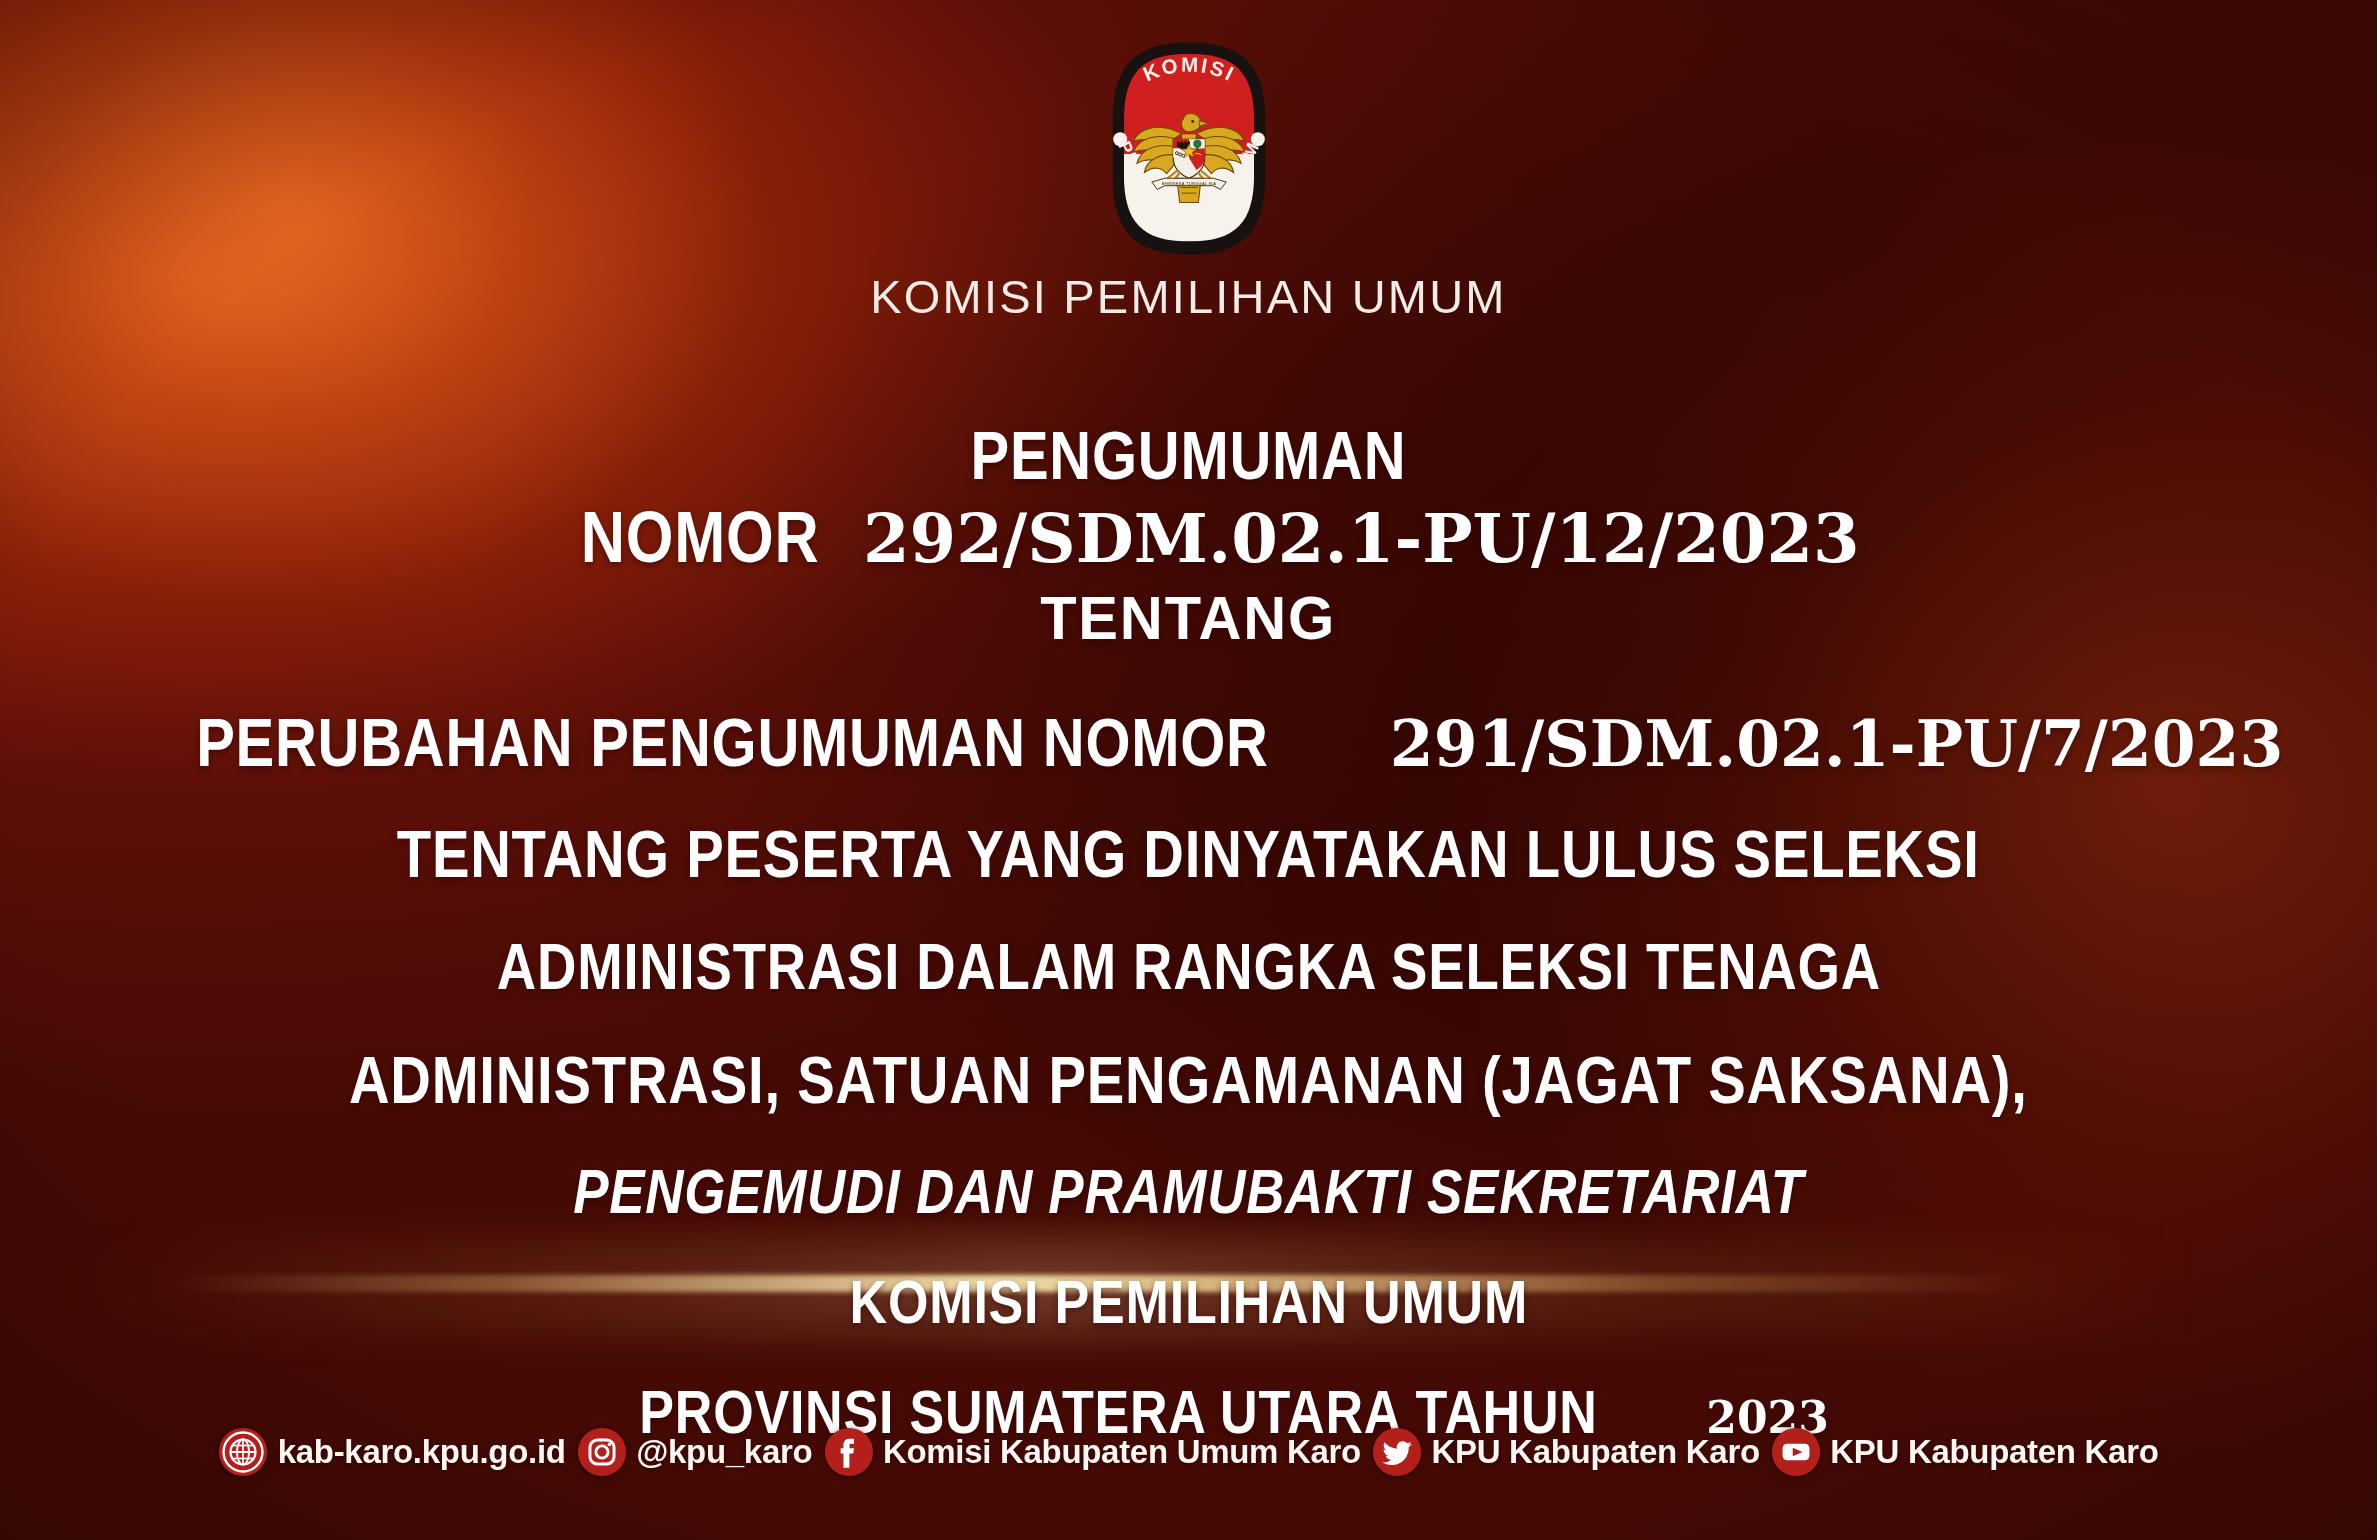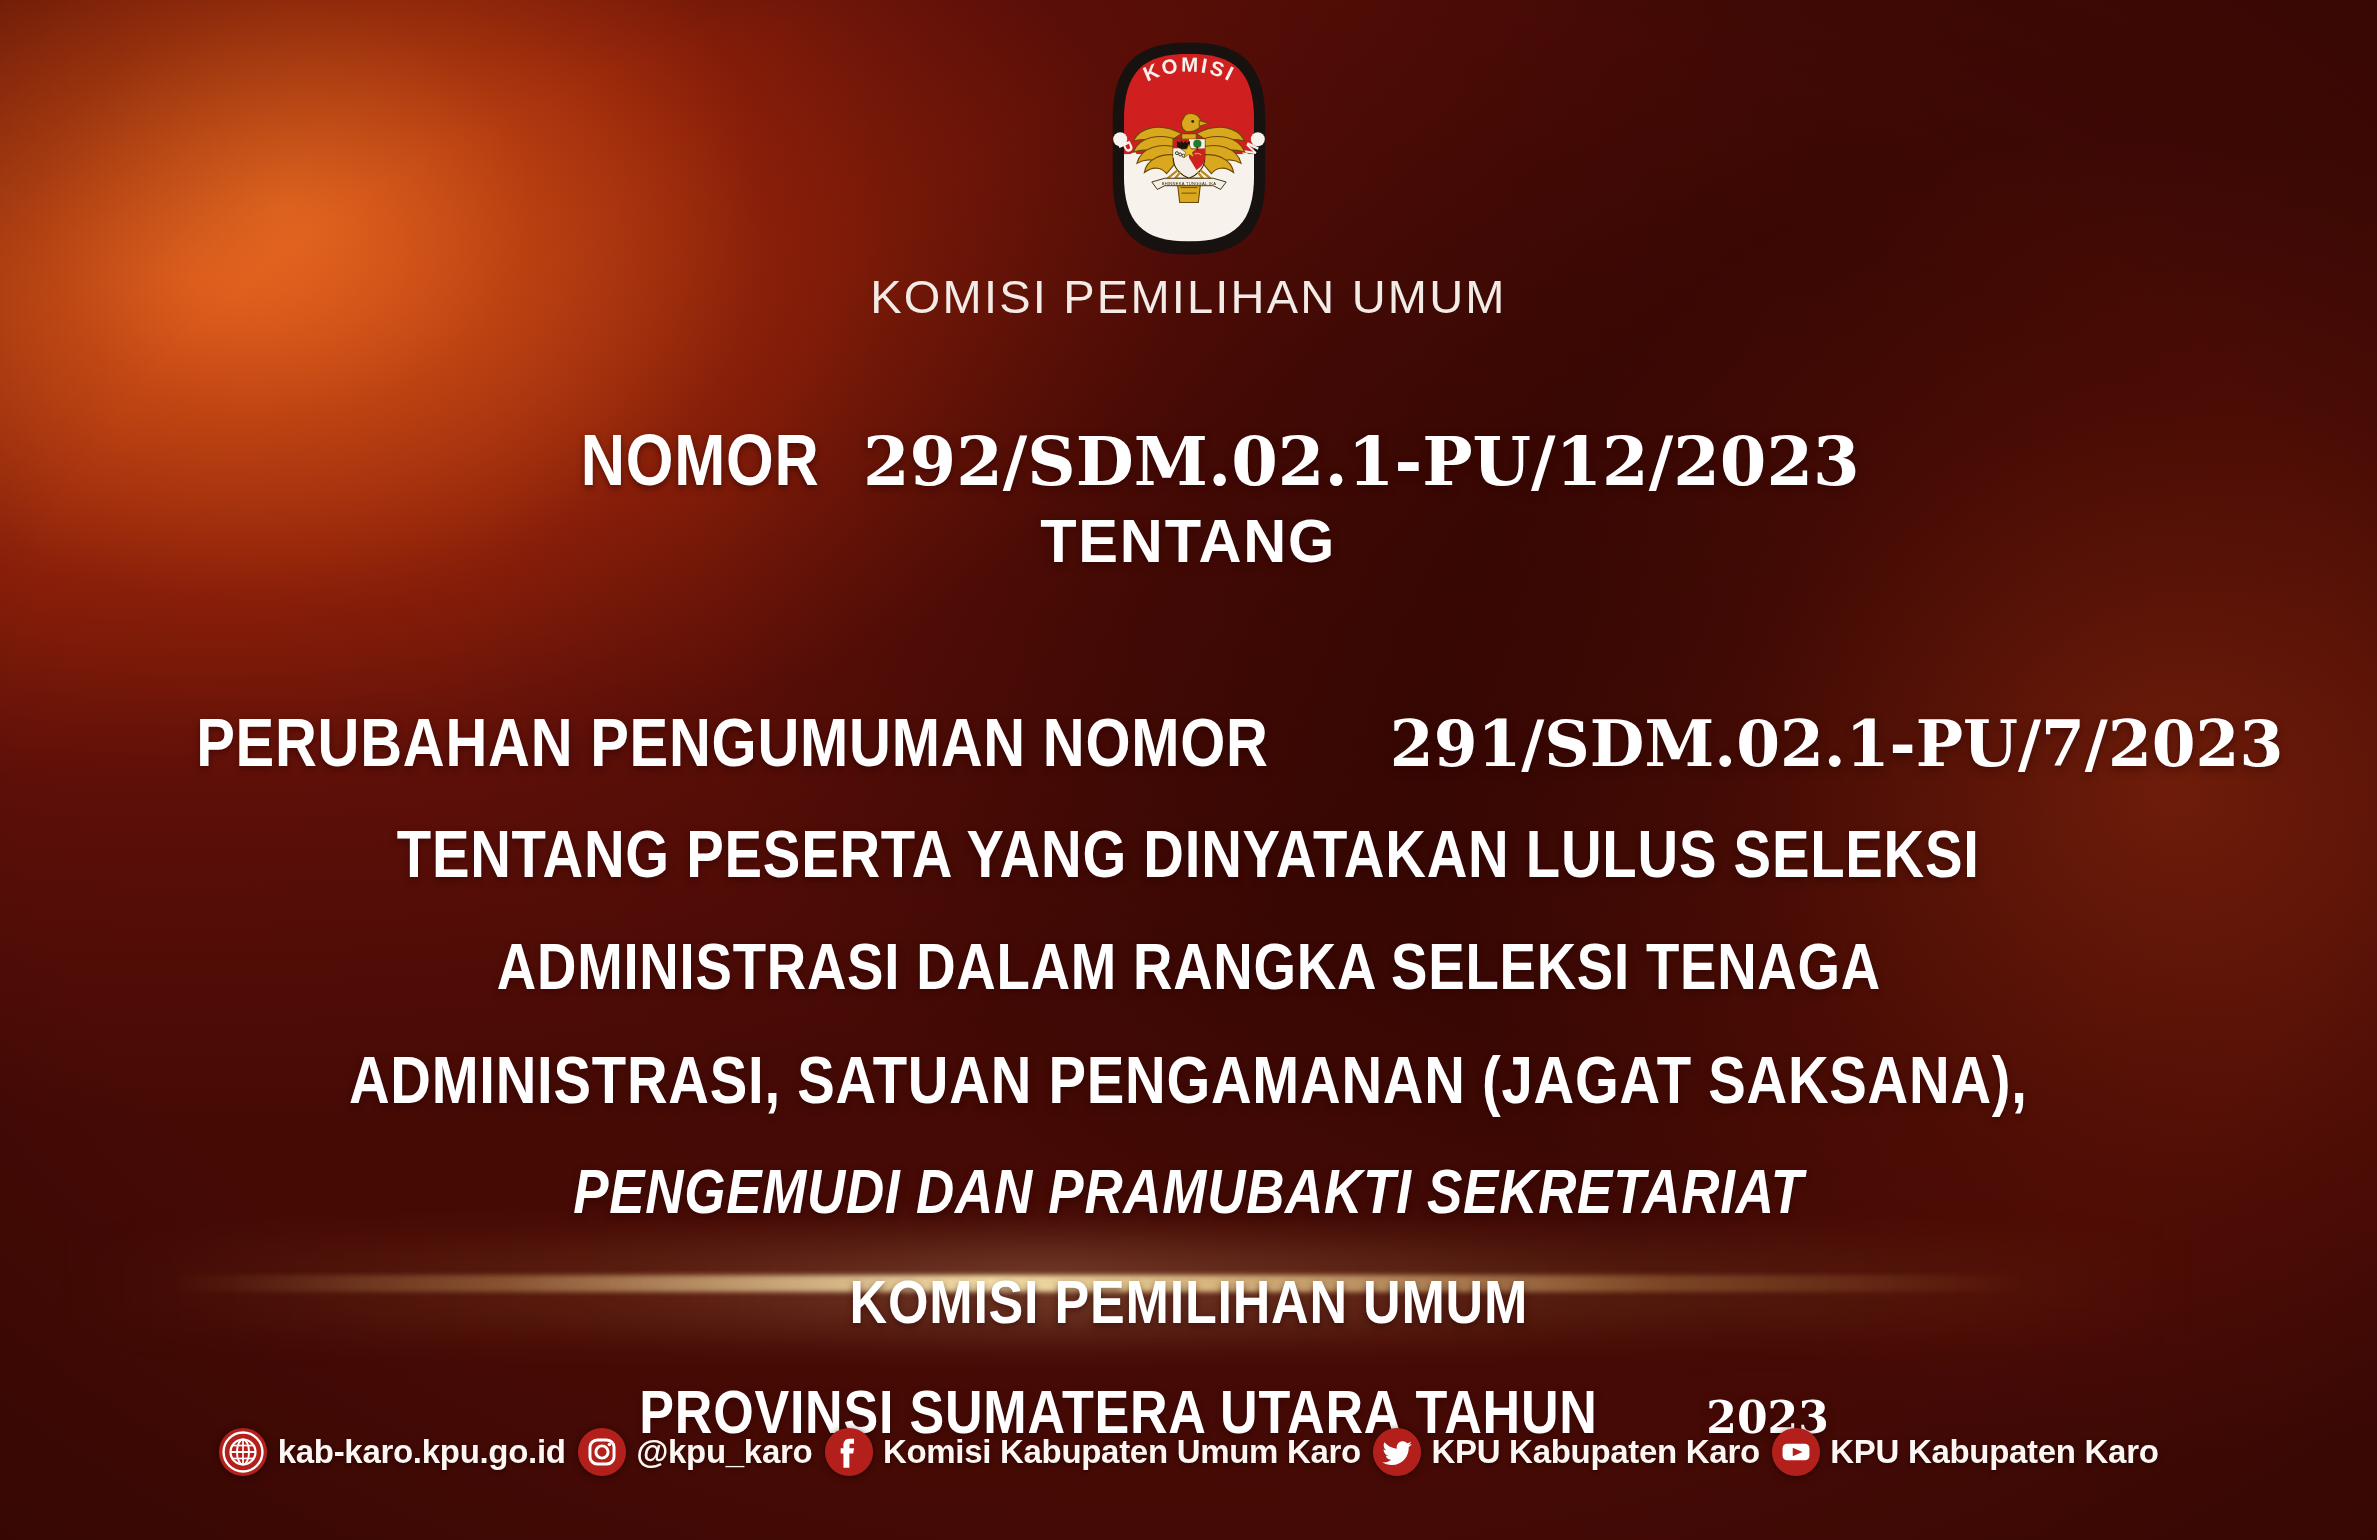--- a/index.html
+++ b/index.html
@@ -324,20 +324,23 @@
           <text x="0" y="33" text-anchor="middle" font-family="Liberation Sans, sans-serif" font-size="4.4" fill="#3a2704" letter-spacing=".3">BHINNEKA TUNGGAL IKA</text>
         </g>
       </svg>
     </div>
 
     <div class="org-name">
       <div>KOMISI PEMILIHAN UMUM</div>
     </div>
 
     <div class="headline">
+      <div class="hl-line l-pengumuman">
+        <span class="cond">PENGUMUMAN</span>
+      </div>
       <div class="hl-line l-nomor">
         <span class="cond">NOMOR</span>
         <span class="slab">292/SDM.02.1-PU/12/2023</span>
       </div>
       <div class="hl-line l-tentang">
         <span class="plain">TENTANG</span>
       </div>
     </div>
 
     <div class="body-block">

